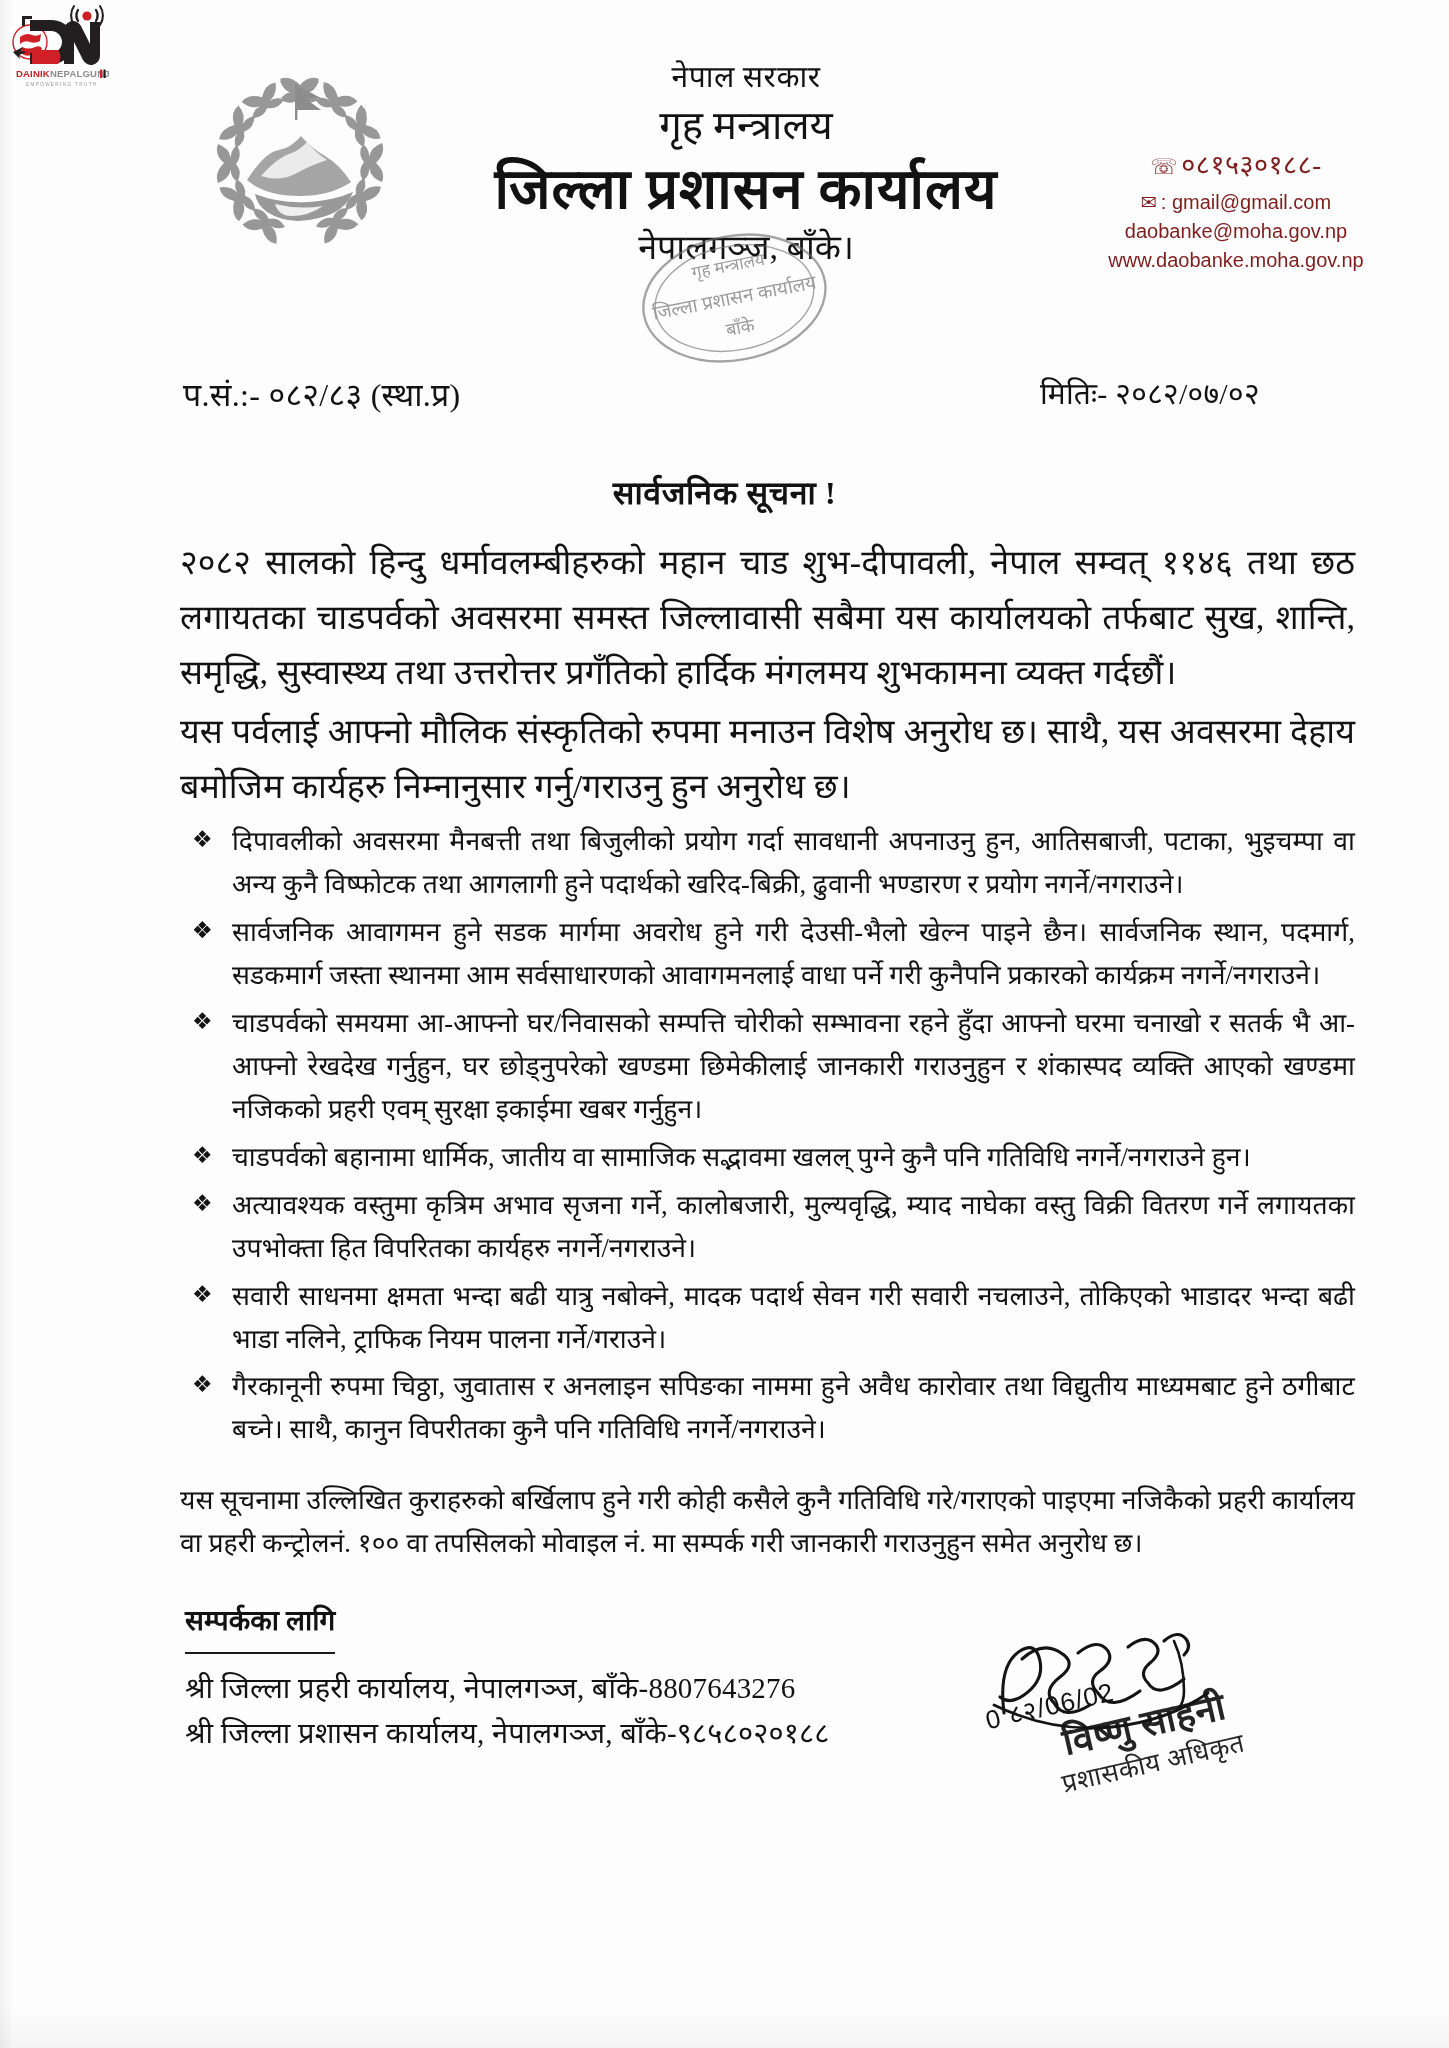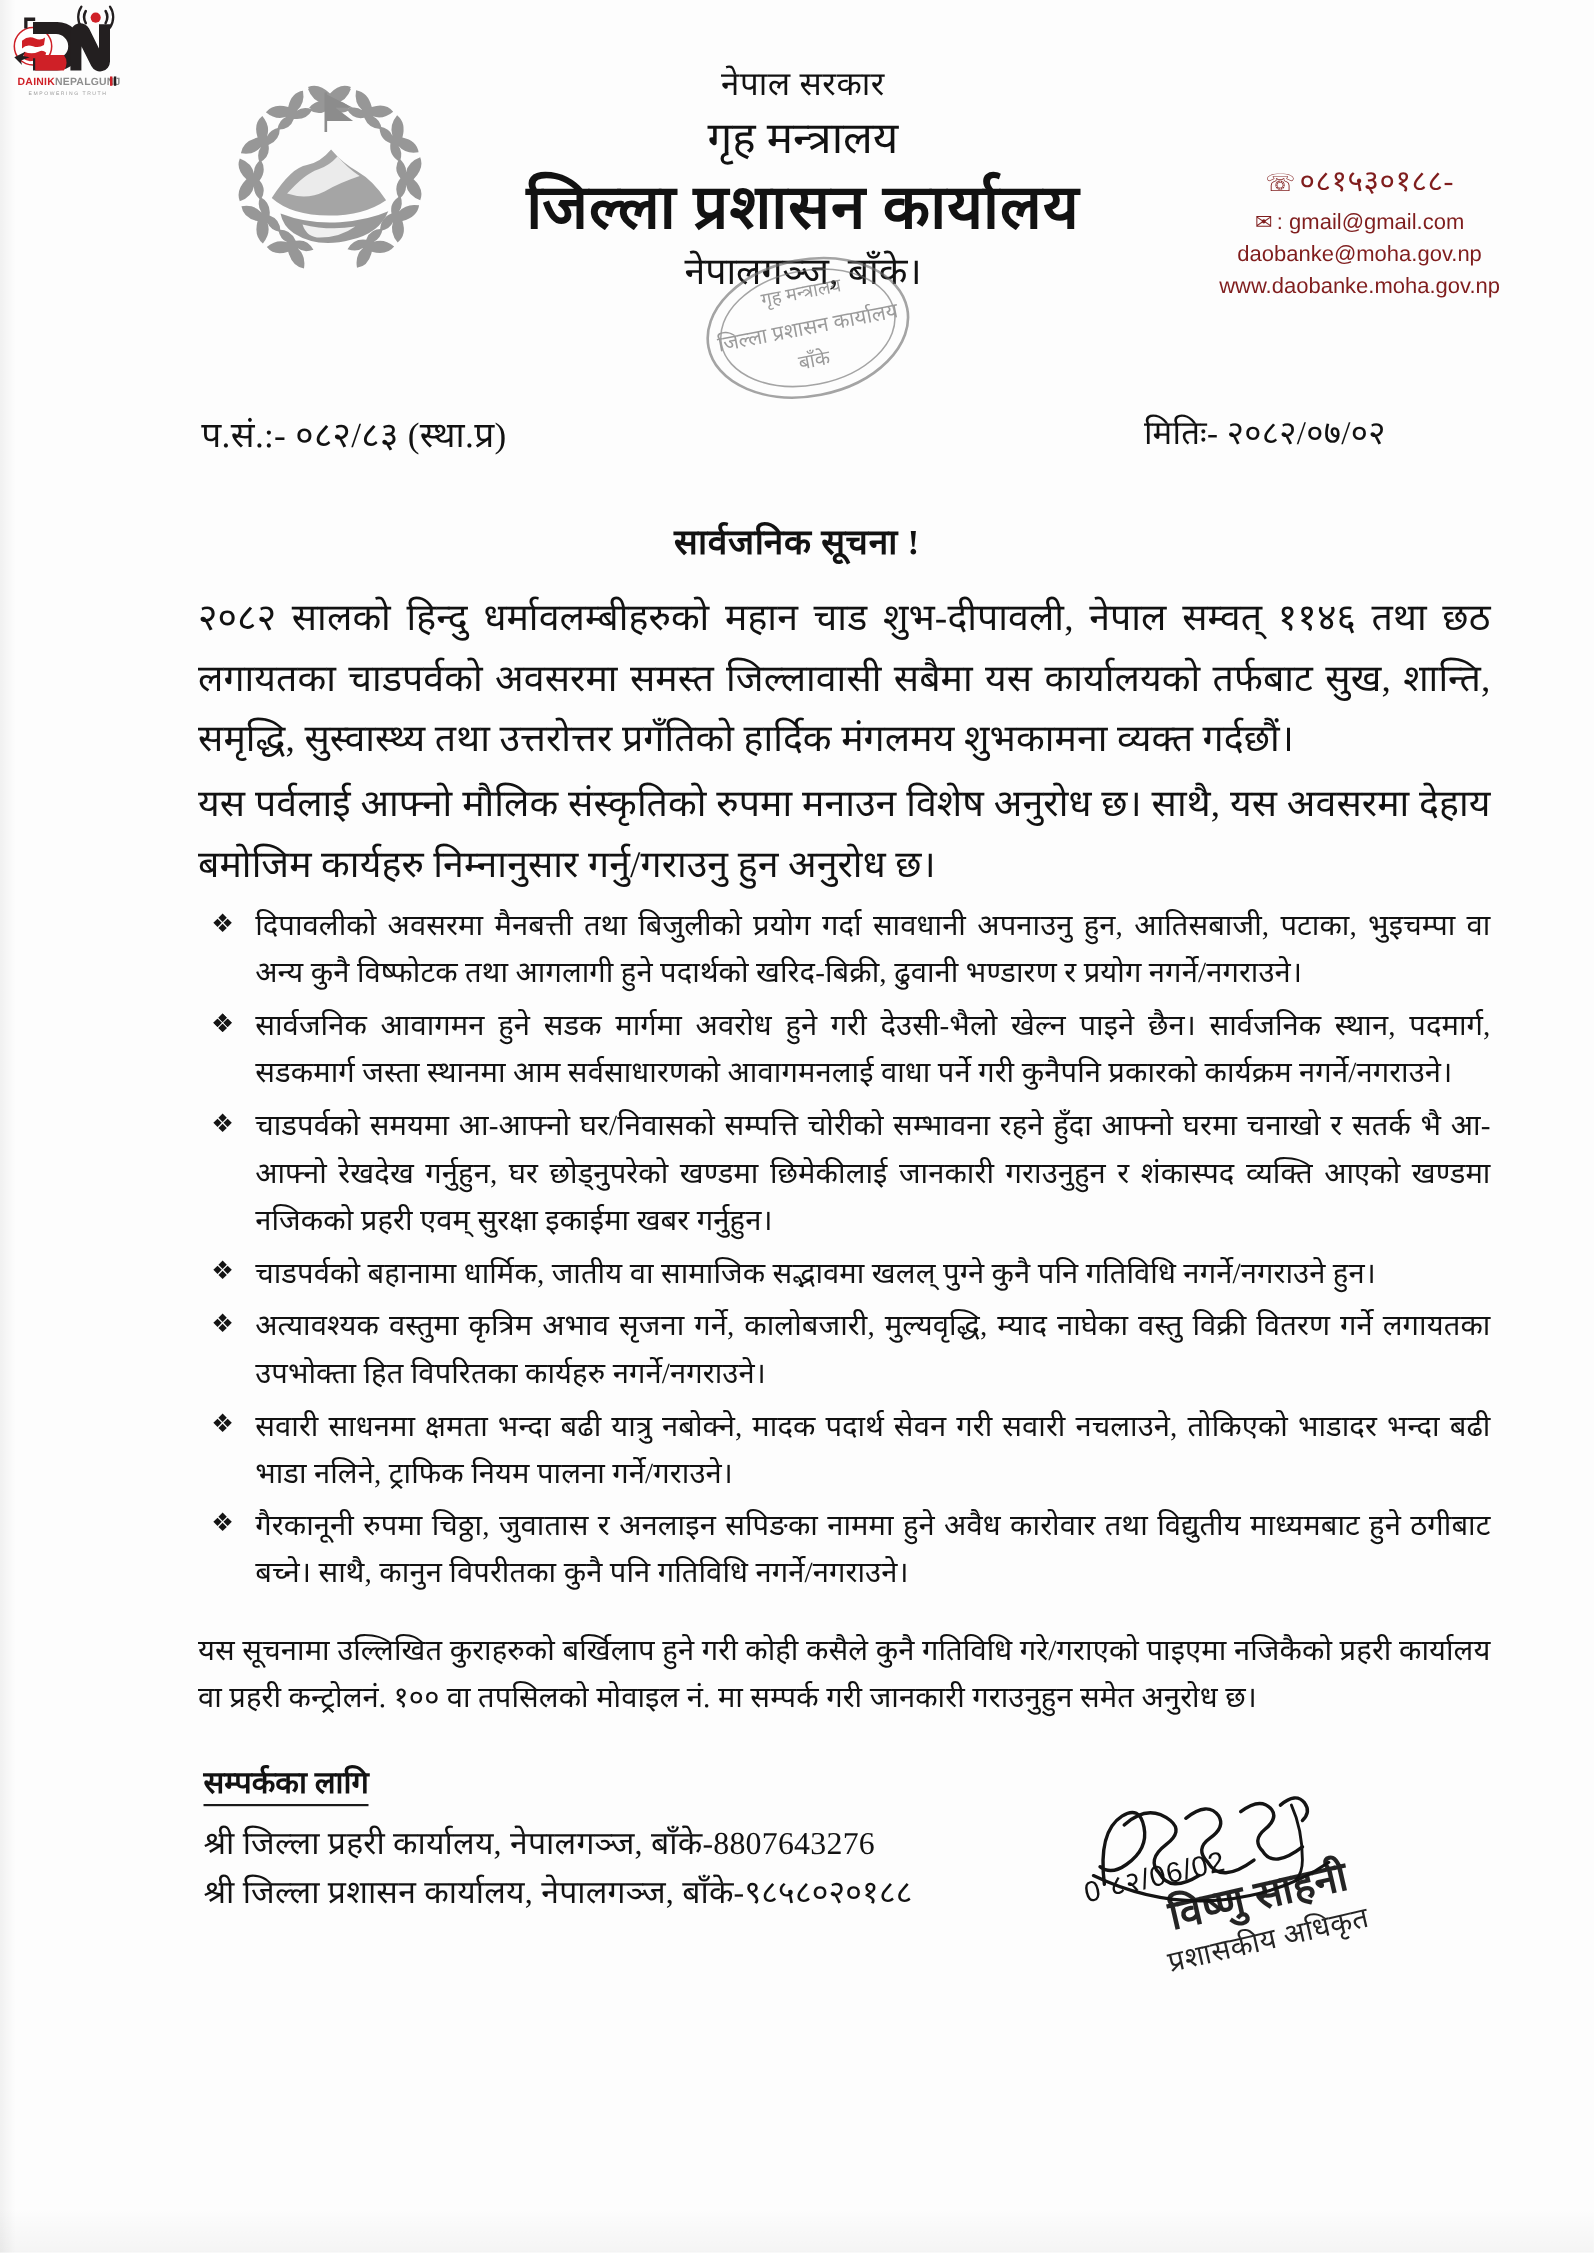--- a/index.html
+++ b/index.html
@@ -43,21 +43,21 @@
     position: absolute;
     left: 205px;
     top: 10px;
     width: 190px;
     height: 190px;
     opacity: .88;
   }
 
   .gov-block {
     position: absolute;
-    left: 380px;
+    left: 396px;
     top: 0;
     width: 700px;
     text-align: center;
   }
   .gov-line1 {
     font-size: 30px;
     letter-spacing: .5px;
     line-height: 1.25;
     font-family: "Liberation Serif", "DejaVu Serif", serif;
   }
@@ -203,21 +203,21 @@
     position: absolute;
     left: 185px;
     top: 1600px;
     width: 760px;
   }
   .fc-heading {
     font-size: 28px;
     font-weight: bold;
     display: inline-block;
     border-bottom: 2px solid #1a1a1a;
-    padding-bottom: 2px;
+    padding-bottom: 14px;
     margin-bottom: 12px;
   }
   .fc-line {
     font-size: 29px;
     line-height: 1.55;
     letter-spacing: .2px;
   }
 
   
   .signature-area {

